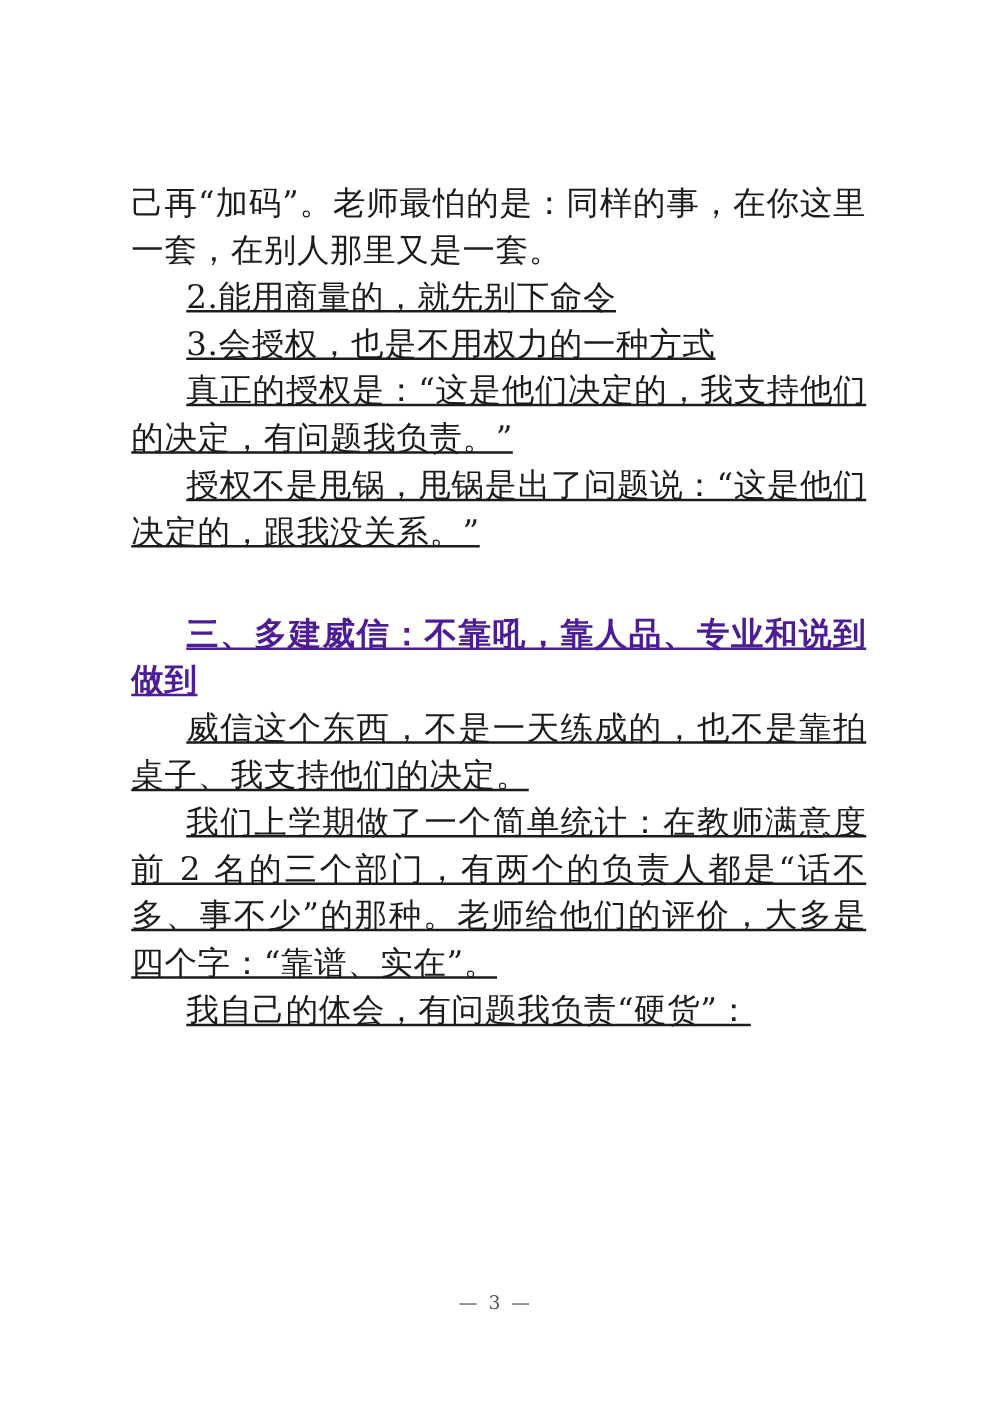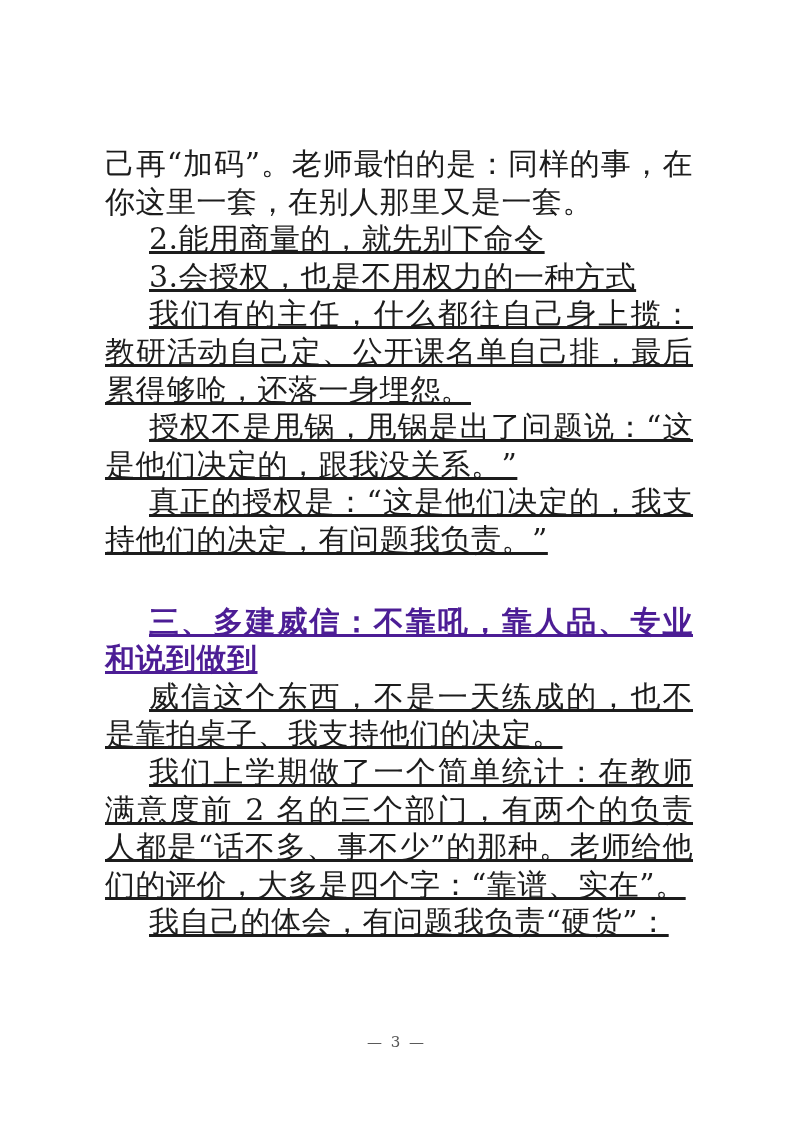--- a/index.html
+++ b/index.html
@@ -16,21 +16,21 @@
     font-family: "DejaVu Serif", "Liberation Serif", serif;
   }
   .content {
     position: absolute;
     left: 105px;
     top: 145px;
     width: 588px;
   }
   .para {
     margin: 0;
-    font-size: 30px;
+    font-size: 26px;
     line-height: 37.6px;
     letter-spacing: 0.5px;
     color: #1c1c1c;
     text-align: justify;
     font-weight: normal;
   }
   .para.indent {
     text-indent: 44px;
     text-decoration: underline;
   }
@@ -54,23 +54,22 @@
   }
 </style>
 </head>
 <body>
 
 <div class="page">
   <div class="content">
       <p class="para">己再“加码”。老师最怕的是：同样的事，在你这里一套，在别人那里又是一套。</p>
       <p class="para indent">2.能用商量的，就先别下命令</p>
       <p class="para indent">3.会授权，也是不用权力的一种方式</p>
-      <p class="para indent">我们有的主任，什么都往自己身上揽：教研活动自己定、公开课名单自己排，最后累得够呛，还落一身埋怨。</p>
+      <p class="para indent">真正的授权是：“这是他们决定的，我支持他们的决定，有问题我负责。”</p>
       <p class="para indent">授权不是甩锅，甩锅是出了问题说：“这是他们决定的，跟我没关系。”</p>
-      <p class="para indent">真正的授权是：“这是他们决定的，我支持他们的决定，有问题我负责。”</p>
       <p class="para indent bold">三、多建威信：不靠吼，靠人品、专业和说到做到</p>
       <p class="para indent">威信这个东西，不是一天练成的，也不是靠拍桌子、我支持他们的决定。</p>
       <p class="para indent">我们上学期做了一个简单统计：在教师满意度前 2 名的三个部门，有两个的负责人都是“话不多、事不少”的那种。老师给他们的评价，大多是四个字：“靠谱、实在”。</p>
       <p class="para indent">我自己的体会，有问题我负责“硬货”：</p>
     </div>
   <div class="footer">
     <span class="page-number">— 3 —</span>
   </div>
 </div>
 

